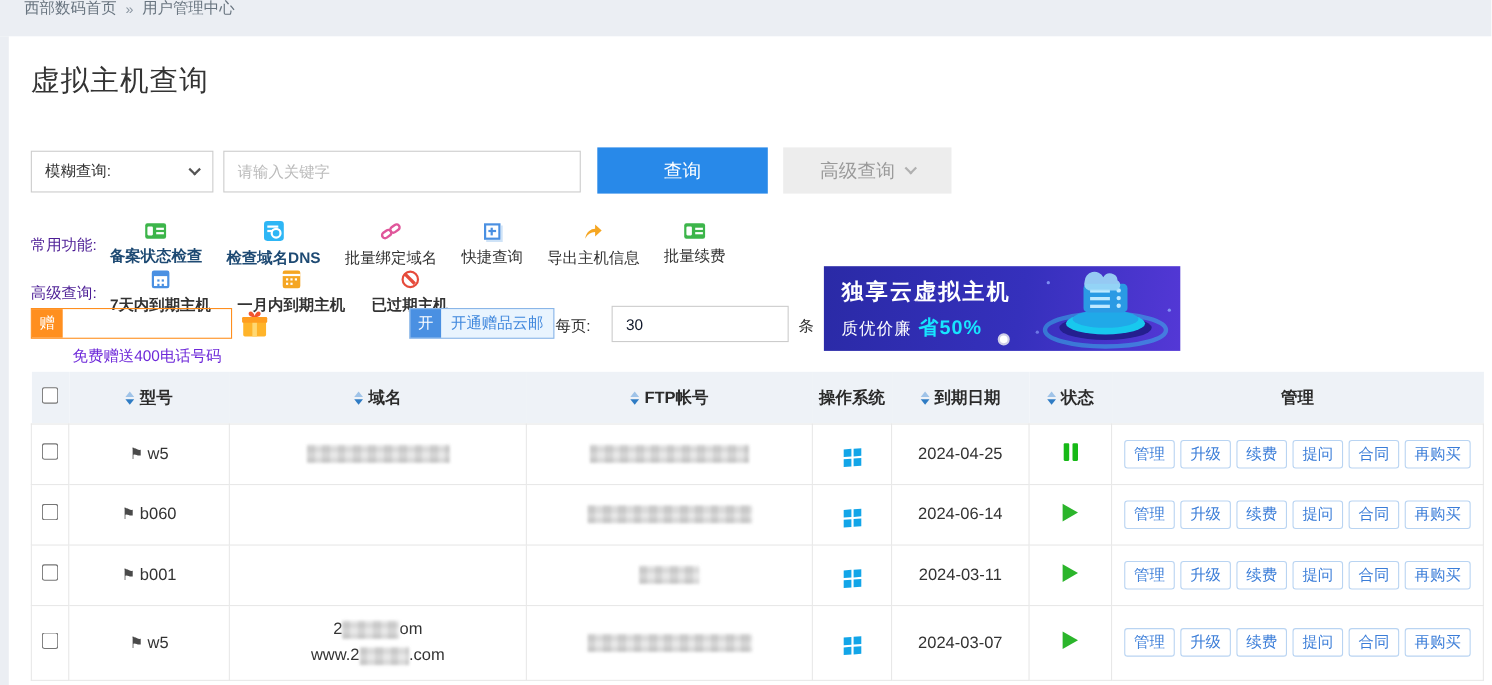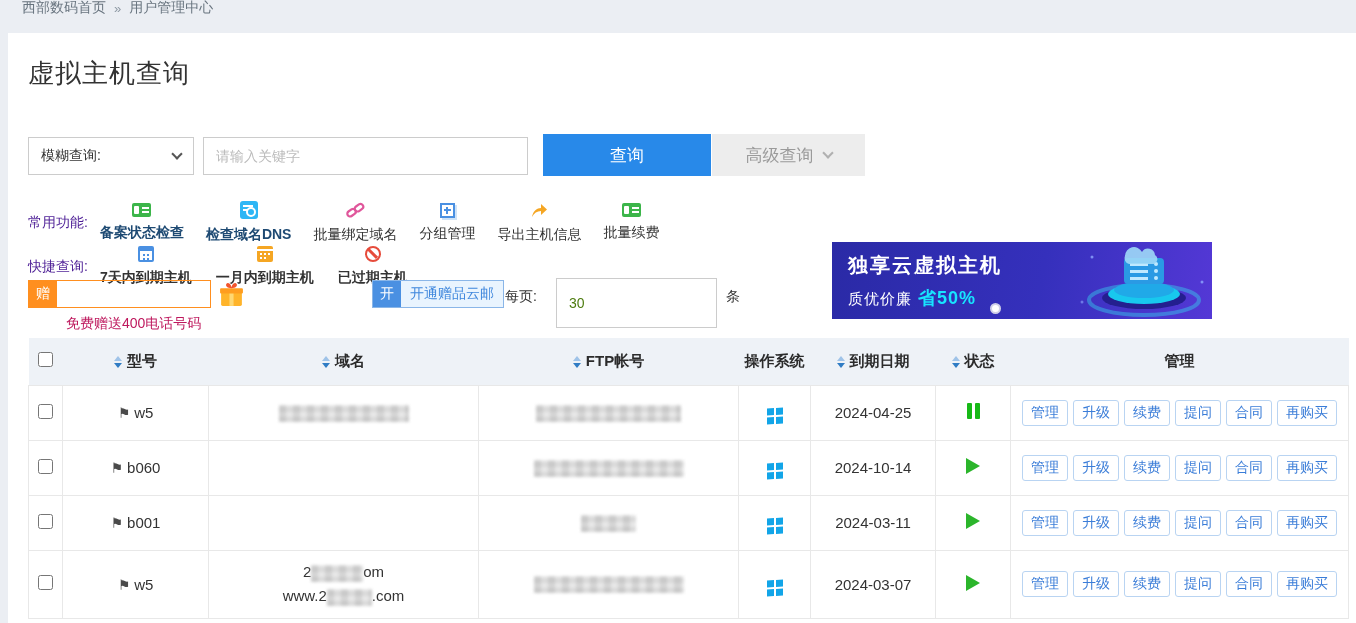--- a/index.html
+++ b/index.html
@@ -19,21 +19,21 @@
   .page-title { position:absolute; left:28px; top:56px; font-size:26px; color:#333; letter-spacing:1px; }
 
   
   .fuzzy-select { position:absolute; left:28px; top:137px; width:166px; height:38px; border:1px solid #ccc;
     display:flex; align-items:center; justify-content:space-between; padding:0 12px; font-size:14px; color:#333; cursor:pointer; background:#fff; }
   .chev { display:inline-block; width:8px; height:8px; border-right:2px solid #555; border-bottom:2px solid #555;
     transform:rotate(45deg); margin-top:-4px; }
   .keyword-input { position:absolute; left:203px; top:137px; width:325px; height:38px; border:1px solid #ccc;
     padding:0 12px; font-size:14px; color:#701a75; outline:none; }
   .keyword-input::placeholder { color:#bbb; }
-  .query-btn { position:absolute; left:543px; top:134px; width:168px; height:42px; background:#2889e9; color:#fff;
+  .query-btn { position:absolute; left:543px; top:134px; width:155px; height:42px; background:#2889e9; color:#fff;
     border:none; font-size:17px; cursor:pointer; font-family:inherit; }
   .adv-btn { position:absolute; left:712px; top:134px; width:153px; height:42px; background:#ededed; color:#9a9a9a;
     border:none; font-size:17px; cursor:pointer; font-family:inherit; display:flex; align-items:center; justify-content:center; gap:10px; }
   .adv-btn .chev { border-color:#b0b0b0; }
 
   
   .fn-row { position:absolute; left:28px; display:flex; align-items:center; font-size:14px; }
   .fn-row .row-label { color:#4c1d95; margin-right:12px; }
   .fn-item { display:flex; align-items:center; gap:7px; margin-right:22px; cursor:pointer; color:#333;flex-direction:column; }
   .fn-item.bold { font-weight:bold; color:#1e4a73; }
@@ -55,33 +55,33 @@
   .ic-cal-orange { width:16px; height:16px; background:#f5a623; border-radius:2px; position:relative; }
   .ic-cal-orange::before { content:""; position:absolute; left:-0.5px; top:3px; right:-0.5px; height:1.5px; background:#fff; }
   .ic-cal-orange::after { content:""; position:absolute; left:3px; top:7px; width:2px; height:2px; background:#fff; box-shadow:4px 0 0 #fff, 8px 0 0 #fff, 0 4px 0 #fff, 4px 4px 0 #fff; }
   .ic-forbid { width:16px; height:16px; border:2.5px solid #e64b3b; border-radius:50%; position:relative; }
   .ic-forbid::before { content:""; position:absolute; left:4.2px; top:-1px; width:2.5px; height:13px; background:#e64b3b; transform:rotate(-45deg); }
 
   
   .promo { position:absolute; top:280px; height:28px; display:flex; align-items:stretch; font-size:14px; cursor:pointer; }
   .promo-orange { left:28px; border:1px solid #ff8f1f; }
   .promo-orange .badge { width:28px; background:#ff8f1f; color:#fff; display:flex; align-items:center; justify-content:center; }
-  .promo-orange .plabel { padding:0 9px; color:#be185d; display:flex; align-items:center;margin-top:43px; }
+  .promo-orange .plabel { padding:0 9px; color:#6d28d9; display:flex; align-items:center;margin-top:43px; }
   .promo-gift { left:218px; align-items:center; gap:4px; }
   .promo-gift .pbox { border:1px solid #ffa21f; height:28px; padding:0 10px; color:#ff8f1f; display:flex; align-items:center; }
   .promo-blue { left:372px; border:1px solid #8ab6e8; background:#e9f4fe; }
   .promo-blue .badge { width:28px; background:#4a90e2; color:#fff; display:flex; align-items:center; justify-content:center; }
   .promo-blue .plabel { padding:0 9px; color:#3f87dd; display:flex; align-items:center; }
 
   .pagesize-label { position:absolute; left:505px; top:288px; font-size:14px; color:#333; }
-  .pagesize-input { position:absolute; left:556px; top:278px; width:161px; height:50px; border:1px solid #ccc; padding:0 12px; font-size:14px; color:#4d7c0f; outline:none; }
+  .pagesize-input { position:absolute; left:556px; top:278px; width:161px; height:33px; border:1px solid #ccc; padding:0 12px; font-size:14px; color:#0f172a; outline:none; }
   .pagesize-unit { position:absolute; left:726px; top:288px; font-size:14px; color:#333; }
 
   
-  .banner { position:absolute; left:832px; top:242px; width:380px; height:77px; cursor:pointer; overflow:hidden;
+  .banner { position:absolute; left:749px; top:242px; width:324px; height:77px; cursor:pointer; overflow:hidden;
     background:linear-gradient(100deg,#2a2aa6 0%,#3530bc 55%,#5438d6 100%); }
   .banner-title { position:absolute; left:16px; top:10px; color:#fff; font-size:20px; font-weight:bold; letter-spacing:2px; }
   .banner-sub { position:absolute; left:16px; top:44px; color:#fff; font-size:15px; letter-spacing:1px; }
   .banner-hl { color:#17e5ff; font-size:18px; font-weight:bold; margin-left:6px; }
   .banner-art { position:absolute; right:0; top:0; }
   .banner-dot { position:absolute; left:158px; bottom:5px; width:11px; height:11px; border-radius:50%; background:#fff; border:2px solid #cfcfe8; }
 
   
   table.hosts { position:absolute; left:28px; top:338px; width:1320px; border-collapse:collapse; table-layout:fixed; }
   table.hosts th { height:47px; background:#eef2f7; font-size:15px; color:#2b2b2b; font-weight:bold; text-align:center; }
@@ -143,36 +143,36 @@
     <svg width="19" height="18" viewBox="0 0 19 18">
         <g stroke="#e0569b" stroke-width="2.2" fill="none">
           <rect x="1" y="9" width="9" height="5.5" rx="2.7" transform="rotate(-35 5.5 11.7)"></rect>
           <rect x="8.5" y="4" width="9" height="5.5" rx="2.7" transform="rotate(-35 13 6.7)"></rect>
         </g>
       </svg>
     <span>批量绑定域名</span>
   </span>
   <span class="fn-item">
     <span class="ic-plus"></span>
-    <span>分组管理</span>
+    <span>快捷查询</span>
   </span>
   <span class="fn-item">
     <svg width="19" height="17" viewBox="0 0 19 17">
         <path d="M2 15 C3 9, 7 6, 11 6 L11 2 L17 7.5 L11 13 L11 9 C7 9, 4 11, 2 15 Z" fill="#f5a623"></path>
       </svg>
     <span>导出主机信息</span>
   </span>
   <span class="fn-item">
     <span class="ic-card"></span>
     <span>批量续费</span>
   </span>
 </div>
 
 <div class="fn-row" style="top:246px;">
-  <span class="row-label">快捷查询:</span>
+  <span class="row-label">高级查询:</span>
   <span class="qk-item">
     <span class="ic-cal-blue"></span>
     <span>7天内到期主机</span>
   </span>
   <span class="qk-item">
     <span class="ic-cal-orange"></span>
     <span>一月内到期主机</span>
   </span>
   <span class="qk-item">
     <span class="ic-forbid"></span>
@@ -291,21 +291,21 @@
       <td><input type="checkbox" style=""></td>
       <td><span class="flag">⚑</span><span>b060</span></td>
       <td></td>
       <td><span class="censor" style="width:150px"></span></td>
       <td><span class="win-icon">
             <i></i>
             <i></i>
             <i></i>
             <i></i>
           </span></td>
-      <td><span>2024-10-14</span></td>
+      <td><span>2024-06-14</span></td>
       <td><span class="st-play"></span></td>
       <td>
         <button class="act-btn">管理</button><button class="act-btn">升级</button><button class="act-btn">续费</button><button class="act-btn">提问</button><button class="act-btn">合同</button><button class="act-btn">再购买</button>
       </td>
     </tr>
 
     <tr>
       <td><input type="checkbox" style=""></td>
       <td><span class="flag">⚑</span><span>b001</span></td>
       <td></td>

